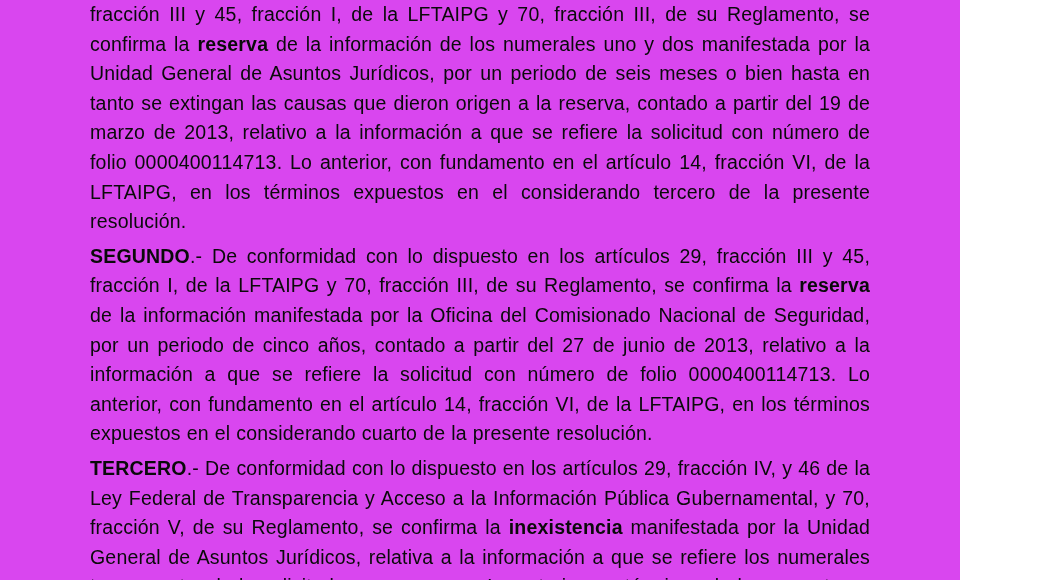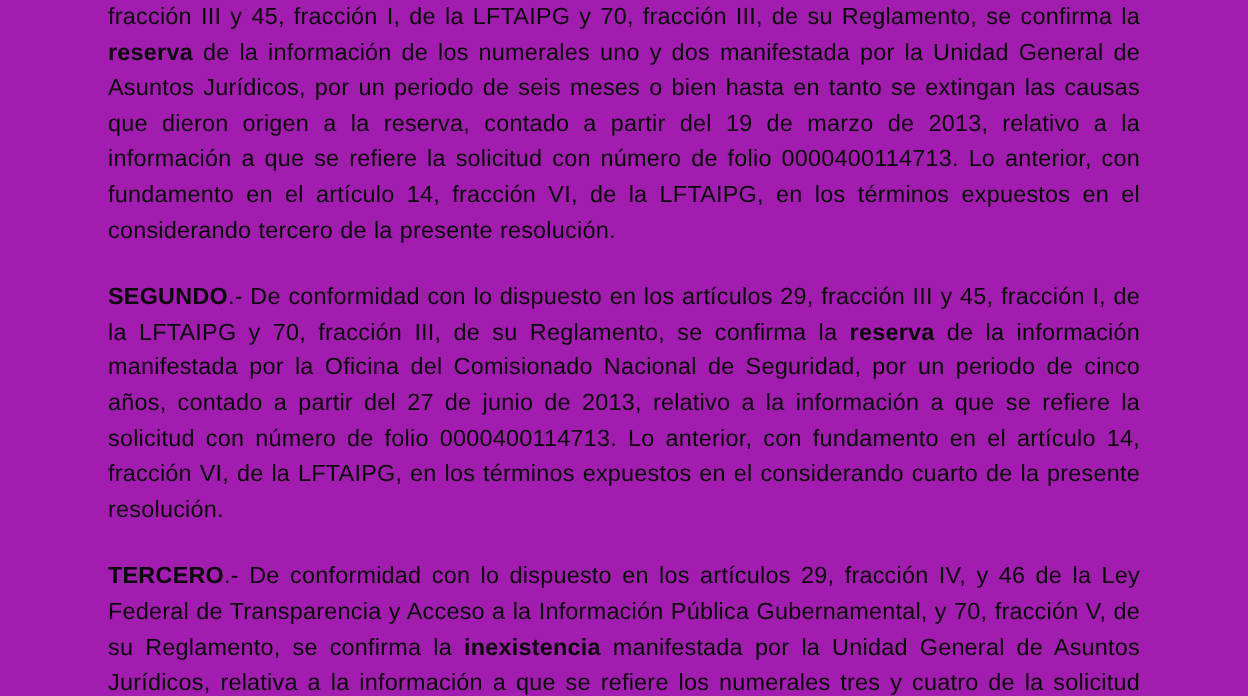--- a/index.html
+++ b/index.html
@@ -9,41 +9,41 @@
   }
   body {
     width: 1040px;
     height: 580px;
     overflow: hidden;
     font-family: "Liberation Sans", sans-serif;
     color: #000000;
   }
   .page {
     position: relative;
-    width: 1040px;
+    width: 960px;
     height: 580px;
-    background: #a21caf;
+    background: #d946ef;
     box-sizing: border-box;
     padding: 0 90px;
   }
   .doc-body {
     padding-top: 0;
   }
   p.para {
     margin: 0;
     font-size: 19.5px;
     line-height: 29.6px;
     text-align: justify;
     text-justify: inter-word;
     letter-spacing: 0.01em;
     word-spacing: 0.02em;
     color: #0a0a0a;
   }
   p.para + p.para {
-    margin-top: 26px;
+    margin-top: 5px;
   }
   .clip-top {
     
     margin-top: -22px;
   }
   b, strong {
     font-weight: bold;
   }
 </style>
 </head>

